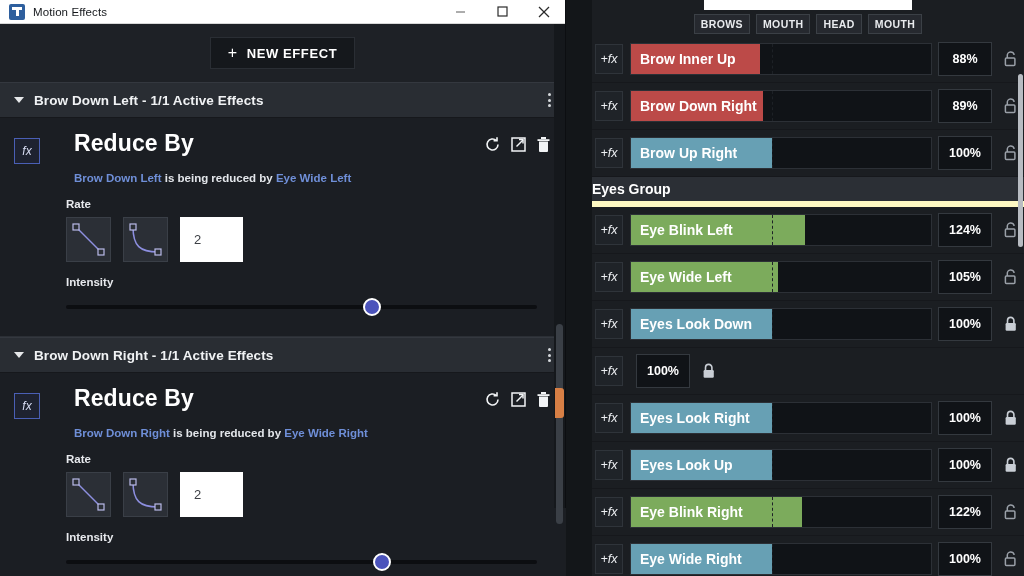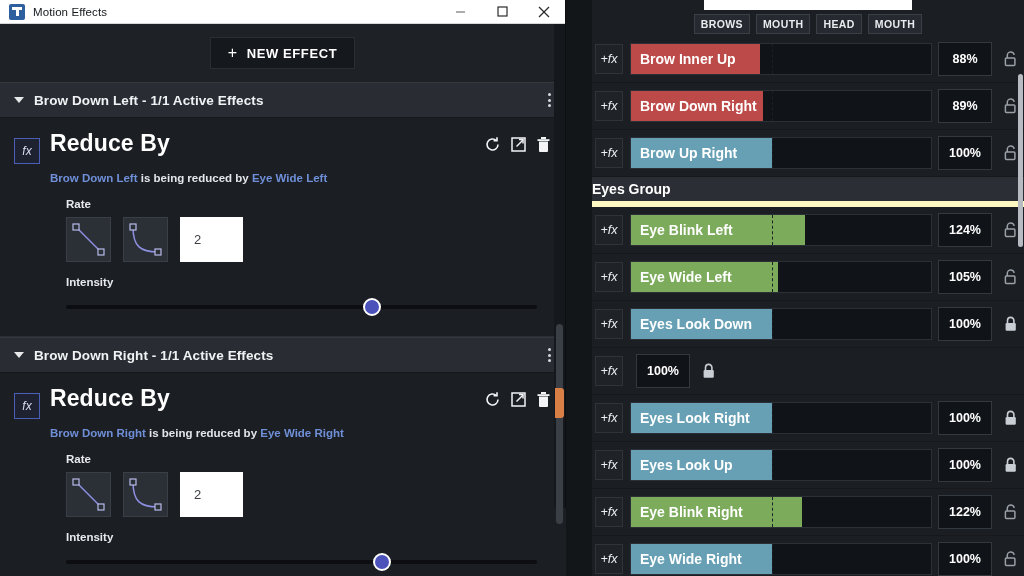--- a/index.html
+++ b/index.html
@@ -73,21 +73,21 @@
   .section-title {
     font-size: 13.5px; font-weight: bold; color: #f0f2f4; letter-spacing: .1px;
   }
   .kebab { margin-left: auto; display: flex; flex-direction: column; gap: 2.5px; }
   .kebab i { width: 3px; height: 3px; background: #d6d9dd; border-radius: 50%; display: block; }
 
   .effect-card {
     background: #1b1e23; padding: 12px 14px 18px 14px;
     border-bottom: 1px solid #2b2f35;
   }
-  .eff-head { display: flex; align-items: flex-start; }
+  .eff-head { display: flex; align-items: flex-start; gap: 24px; }
   .fx-badge {
     width: 26px; height: 26px; border: 1px solid #4a5fb5;
     background: #1e2230; color: #d7dcf2;
     font-style: italic; font-size: 12px;
     display: flex; align-items: center; justify-content: center;
     margin-right: 10px; margin-top: 8px; flex: none;
   }
   .eff-texts { flex: 1; }
   .eff-title {
     font-size: 23px; font-weight: bold; color: #ffffff; letter-spacing: .1px;

